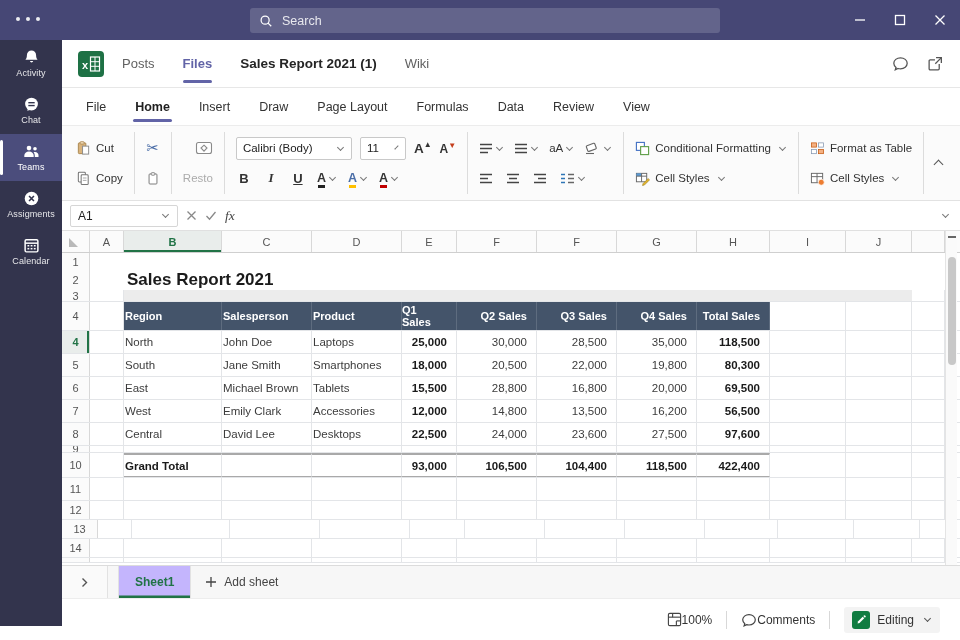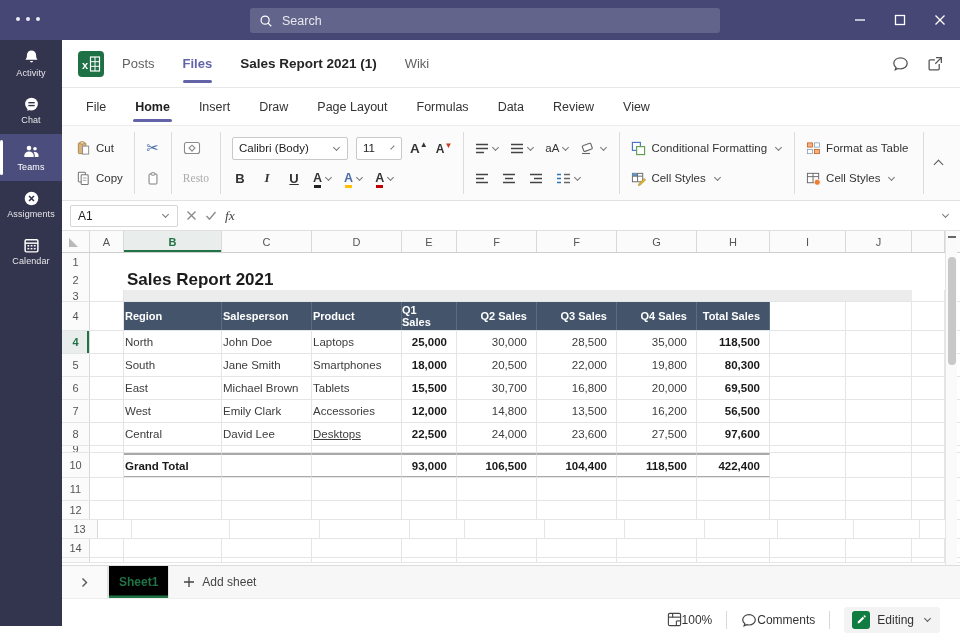--- a/index.html
+++ b/index.html
@@ -99,21 +99,21 @@
   .trow .gc{border-top:2px solid #A9A9A9;border-bottom:1.5px solid #A9A9A9;}
   .trow .plain{border-top:none;border-bottom:none;}
   
   .vscroll{position:absolute;left:883px;top:0;width:12px;height:334px;background:#FAFAFA;border-left:1px solid #E4E4E4;}
   .vscroll .minus{position:absolute;top:5px;left:2px;width:8px;height:2px;background:#666;}
   .vscroll .thumb{position:absolute;top:26px;left:2px;width:8px;height:108px;background:#C8C8C8;border-radius:4px;}
   
   .sheetbar{position:absolute;left:0;top:525px;width:898px;height:33px;background:#F7F7F7;
             border-top:1px solid #DCDCDC;display:flex;align-items:stretch;font-size:12px;color:#444;}
   .sb-chev{width:46px;display:flex;align-items:center;justify-content:center;color:#555;border-right:1px solid #E2E2E2;background:#FAFAFA;}
-  .sheettab{background:#000000;display:flex;align-items:center;padding:0 10px;margin-left:0;
+  .sheettab{background:#c4b5fd;display:flex;align-items:center;padding:0 16px;margin-left:10px;
             border-left:1px solid #E2E2E2;border-right:1px solid #E2E2E2;box-shadow:inset 0 -2.5px 0 var(--green);
             color:var(--green);font-weight:bold;}
   .addsheet{display:flex;align-items:center;gap:7px;padding:0 14px;color:#444;}
   
   .statusbar{position:absolute;left:0;top:558px;width:898px;height:42px;background:#fff;border-top:1px solid #EDEDED;
              display:flex;align-items:center;justify-content:flex-end;padding:0 20px;gap:14px;font-size:12px;color:#333;}
   .sdiv{width:1px;height:18px;background:#D8D8D8;}
   .sitem{display:flex;align-items:center;}
   .chip{display:flex;align-items:center;gap:7px;background:#F3F3F3;border-radius:3px;padding:4px 8px;}
   .badge{width:18px;height:18px;border-radius:3px;background:var(--c-editing_badge,#107C41);display:flex;align-items:center;justify-content:center;}
@@ -294,21 +294,21 @@
       <div class="rrow">
           <span>
             <svg width="14" height="15" viewBox="0 0 16 16">
               <rect x="3.5" y="2.8" width="9" height="11.5" rx="1" fill="#fff" stroke="#777" stroke-width="1.1"></rect>
               <rect x="6" y="1.4" width="4" height="2.8" rx=".7" fill="#fff" stroke="#777" stroke-width="1"></rect>
             </svg>
           </span>
         </div>
     </div>
     <div class="rdiv"></div>
-    <div class="rgroup" style="align-items:flex-start;font-family:Liberation Serif, serif;">
+    <div class="rgroup" style="align-items:flex-end;">
       <div class="rrow">
           <span>
             <svg width="18" height="15" viewBox="0 0 18 15">
               <rect x="1.5" y="1.5" width="15" height="11" rx="2" fill="#fff" stroke="#8a8a8a" stroke-width="1.1"></rect>
               <path d="M9 4.2l3 2.8-3 3.2-3-3.2z" fill="none" stroke="#8a8a8a" stroke-width="1.1"></path>
             </svg>
           </span>
         </div>
       <div class="rrow gray">
           <span>Resto</span>
@@ -569,21 +569,21 @@
           <div class="gc plain" style="width: 66px;"></div>
           <div class="gc plain" style="width: 33px;"></div>
         </div>
         <div class="g-row" style="height: 23px;">
           <div class="rowhdr plain" style="width: 28px;">6</div>
           <div class="gc plain" style="width: 34px;"></div>
           <div class="gc td left" style="width: 98px;">East</div>
           <div class="gc td left" style="width: 90px;">Michael Brown</div>
           <div class="gc td left" style="width: 90px;">Tablets</div>
           <div class="gc td right b" style="width: 55px;">15,500</div>
-          <div class="gc td right" style="width: 80px;">30,700</div>
+          <div class="gc td right" style="width: 80px;">28,800</div>
           <div class="gc td right" style="width: 80px;">16,800</div>
           <div class="gc td right" style="width: 80px;">20,000</div>
           <div class="gc td right b" style="width: 73px;">69,500</div>
           <div class="gc plain" style="width: 76px;"></div>
           <div class="gc plain" style="width: 66px;"></div>
           <div class="gc plain" style="width: 33px;"></div>
         </div>
         <div class="g-row" style="height: 23px;">
           <div class="rowhdr plain" style="width: 28px;">7</div>
           <div class="gc plain" style="width: 34px;"></div>
@@ -597,21 +597,21 @@
           <div class="gc td right b" style="width: 73px;">56,500</div>
           <div class="gc plain" style="width: 76px;"></div>
           <div class="gc plain" style="width: 66px;"></div>
           <div class="gc plain" style="width: 33px;"></div>
         </div>
         <div class="g-row" style="height: 23px;">
           <div class="rowhdr plain" style="width: 28px;">8</div>
           <div class="gc plain" style="width: 34px;"></div>
           <div class="gc td left" style="width: 98px;">Central</div>
           <div class="gc td left" style="width: 90px;">David Lee</div>
-          <div class="gc td left" style="width: 90px; text-decoration: underline;">Desktops</div>
+          <div class="gc td left" style="width: 90px;">Desktops</div>
           <div class="gc td right b" style="width: 55px;">22,500</div>
           <div class="gc td right" style="width: 80px;">24,000</div>
           <div class="gc td right" style="width: 80px;">23,600</div>
           <div class="gc td right" style="width: 80px;">27,500</div>
           <div class="gc td right b" style="width: 73px;">97,600</div>
           <div class="gc plain" style="width: 76px;"></div>
           <div class="gc plain" style="width: 66px;"></div>
           <div class="gc plain" style="width: 33px;"></div>
         </div>
         <div class="g-row" style="height: 7px;">

